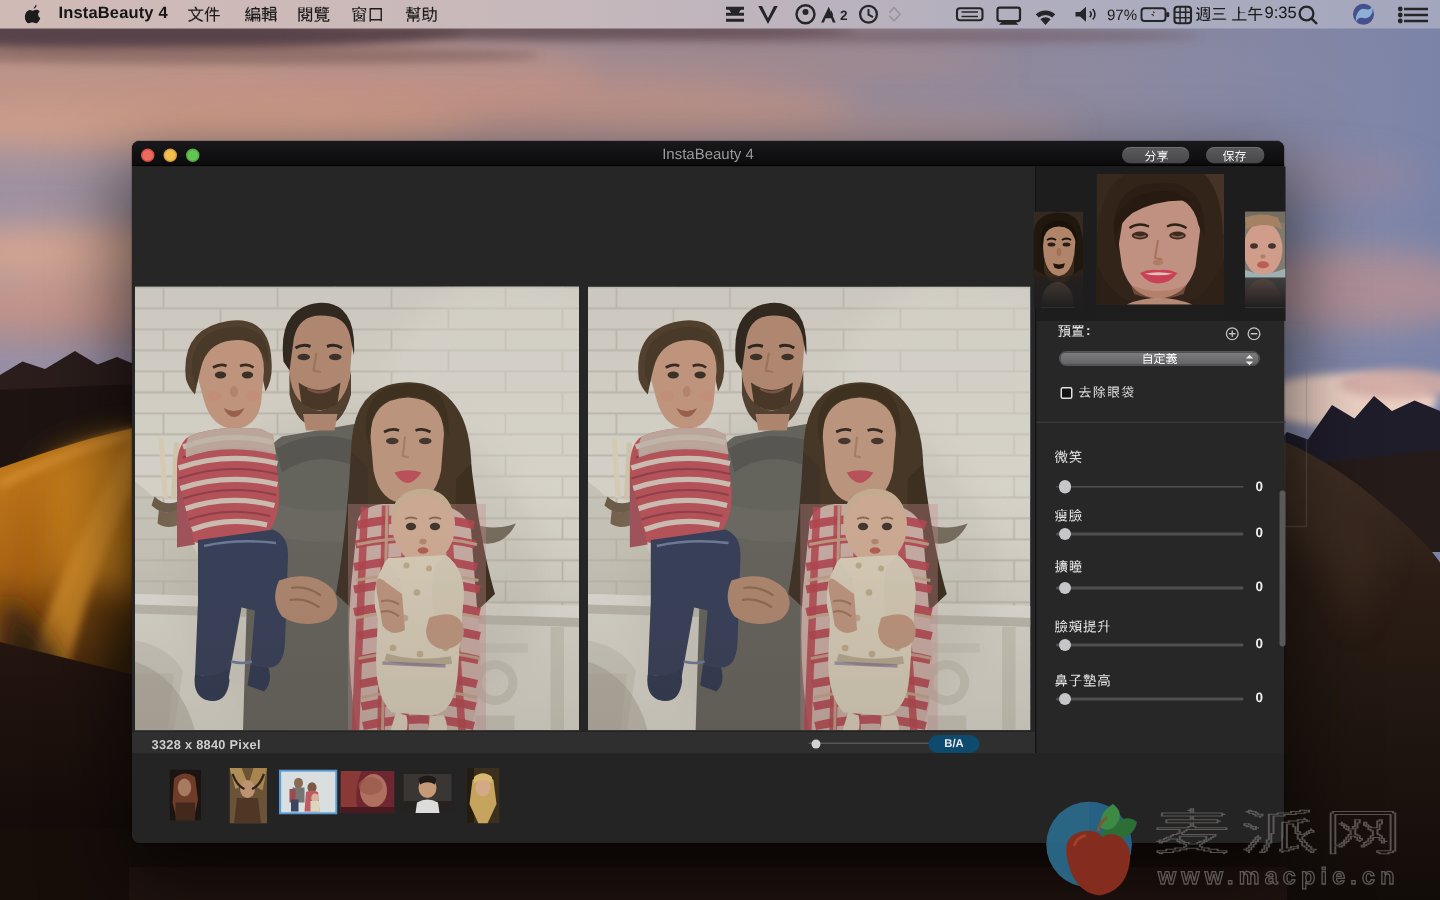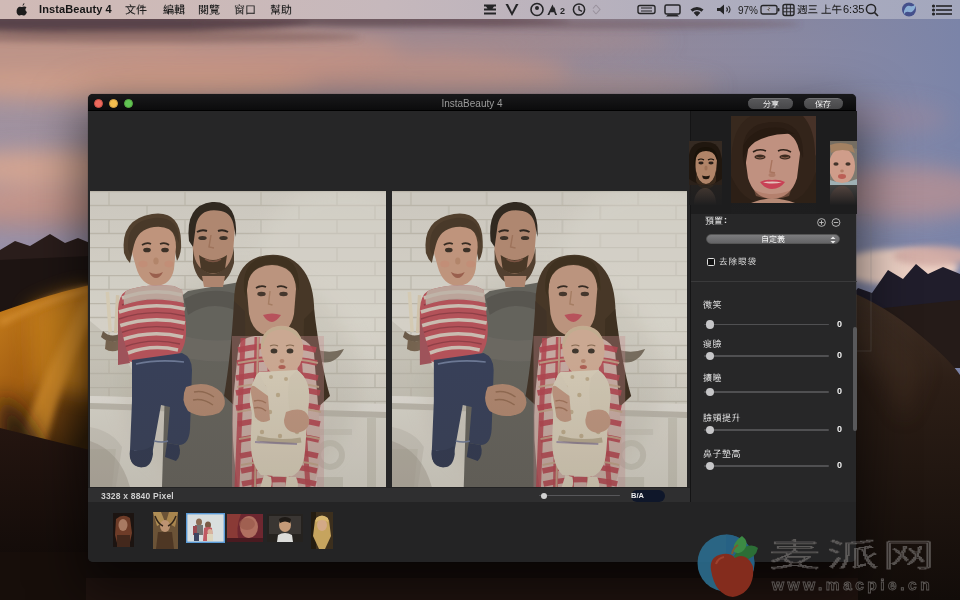--- a/index.html
+++ b/index.html
@@ -170,21 +170,21 @@
         <path d="M3 3h18v1h-18zM3 4h18v1h-18zM4 11h15v1h-15zM4 12h15v1h-15zM2 19h20v1h-20zM1 20h22v1h-22z" fill="#1d1d1d"></path>
       </g>
     </svg><span style="display:inline-block;width:3px"></span><svg width="21.0" height="10.5" viewBox="0 0 48 24" style="vertical-align:top">
       <g transform="translate(0,0)">
         <path d="M10 1h2v1h-2zM10 2h2v1h-2zM10 3h2v1h-2zM10 4h2v1h-2zM10 5h2v1h-2zM10 6h2v1h-2zM10 7h2v1h-2zM10 8h3v1h-3zM10 9h11v1h-11zM10 10h3v1h-3zM10 11h2v1h-2zM10 12h2v1h-2zM10 13h2v1h-2zM10 14h2v1h-2zM10 15h2v1h-2zM10 16h2v1h-2zM10 17h2v1h-2zM10 18h2v1h-2zM10 19h2v1h-2zM1 20h22v1h-22zM1 21h22v1h-22z" fill="#1d1d1d"></path>
       </g>
       <g transform="translate(24,0)">
         <path d="M6 1h2v1h-2zM5 2h3v1h-3zM5 3h2v1h-2zM5 4h16v1h-16zM4 5h17v1h-17zM3 6h3v1h-3zM11 6h2v1h-2zM3 7h2v1h-2zM11 7h2v1h-2zM2 8h3v1h-3zM11 8h2v1h-2zM2 9h2v1h-2zM11 9h2v1h-2zM11 10h2v1h-2zM11 11h2v1h-2zM1 12h22v1h-22zM1 13h22v1h-22zM11 14h2v1h-2zM11 15h2v1h-2zM11 16h2v1h-2zM11 17h2v1h-2zM11 18h2v1h-2zM11 19h2v1h-2zM11 20h2v1h-2zM11 21h2v1h-2zM11 22h2v1h-2z" fill="#1d1d1d"></path>
       </g>
     </svg></div>
-<div class="abs" style="left:843px;top:2.5px;font-size:11px;color:#161616">6:35</div>
+<div class="abs" style="left:843px;top:2.5px;font-size:11px;color:#161616">9:35</div>
 <svg class="abs" style="left:862px;top:0" width="98" height="19" viewBox="0 0 98 19">
 <circle cx="9" cy="9" r="4.6" fill="none" stroke="#252527" stroke-width="1.5"></circle>
 <line x1="12.4" y1="12.4" x2="16" y2="16" stroke="#252527" stroke-width="1.6"></line>
 <circle cx="47" cy="9.5" r="7" fill="#45508c"></circle>
 <path d="M42 11 q2 -6 6 -5 q4 1 5 -2 l0 4 q-2 5 -6 4 q-4 -1 -5 3z" fill="#8fb4d9" opacity="0.95"></path>
 <g stroke="#252527" stroke-width="1.6">
       <line x1="74" y1="6" x2="90" y2="6"></line>
       <line x1="74" y1="10" x2="90" y2="10"></line>
       <line x1="74" y1="14" x2="90" y2="14"></line>
       <circle cx="71.5" cy="6" r="0.8"></circle>
@@ -221,21 +221,21 @@
     <svg class="abs" style="left:2px;top:97px" width="296" height="296" viewBox="0 0 296 296">
       <use href="#fam"></use>
     </svg>
     <svg class="abs" style="left:304px;top:97px" width="295" height="296" viewBox="0 0 296 296" preserveAspectRatio="none">
       <use href="#fam"></use>
     </svg>
     <div class="abs" style="left:0;top:393px;width:602px;height:15px;background:#2f2f30;border-top:1px solid #232324">
 <div class="abs" style="left:13px;top:3px;font-size:8.5px;font-weight:bold;color:#cfcfcf;letter-spacing:0.2px">3328 x 8840 Pixel</div>
 <div class="abs" style="left:451px;top:6.8px;width:81px;height:1.6px;background:#57575a;border-radius:1px"></div>
 <div class="abs" style="left:452.5px;top:4.5px;width:6px;height:6px;border-radius:50%;background:#d2d2d2"></div>
-<div class="abs" style="left:543px;top:2px;width:34px;height:11.5px;border-radius:6px;background:#0f172a;text-align:left;font-size:7.5px;font-weight:bold;color:#ececec;line-height:11.5px">B/A</div>
+<div class="abs" style="left:531px;top:2px;width:34px;height:11.5px;border-radius:6px;background:#0c4a6e;text-align:center;font-size:7.5px;font-weight:bold;color:#ececec;line-height:11.5px">B/A</div>
 </div>
     <div class="abs" style="left:602px;top:17px;width:166px;height:391px;background:#272728;border-left:1px solid #141415">
       <div class="abs" style="left:0;top:0;width:166px;height:103px;background:#1d1d1e"></div>
       <svg class="abs" style="left:-2px;top:30px" width="33" height="64" viewBox="0 0 33 64">
  <rect width="33" height="44" fill="#352a22"></rect>
  <path d="M0 44 L0 14 Q2 2 14 1 Q28 0 31 10 L33 18 L33 44 Z" fill="#20170f"></path>
  <path d="M6 20 Q6 8 17 8 Q27 8 28 19 L27 31 Q25 43 17 44 Q9 43 7 31 Z" fill="#b08468"></path>
  <path d="M5 22 Q4 6 17 6 Q29 6 29 22 L27 17 Q25 10 17 10 Q9 10 7 17 L6 26 Z" fill="#191209"></path>
  <ellipse cx="12" cy="22" rx="2.6" ry="1.4" fill="#2a1f18"></ellipse>
  <ellipse cx="22" cy="22" rx="2.6" ry="1.4" fill="#2a1f18"></ellipse>

